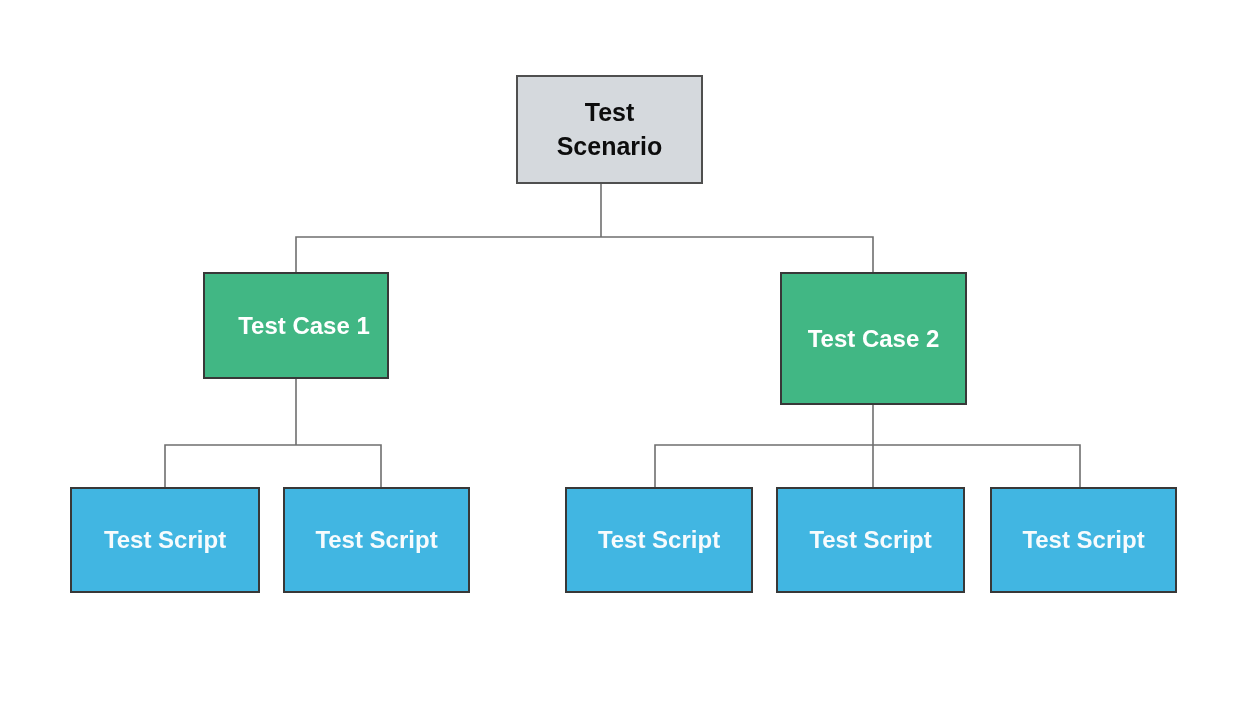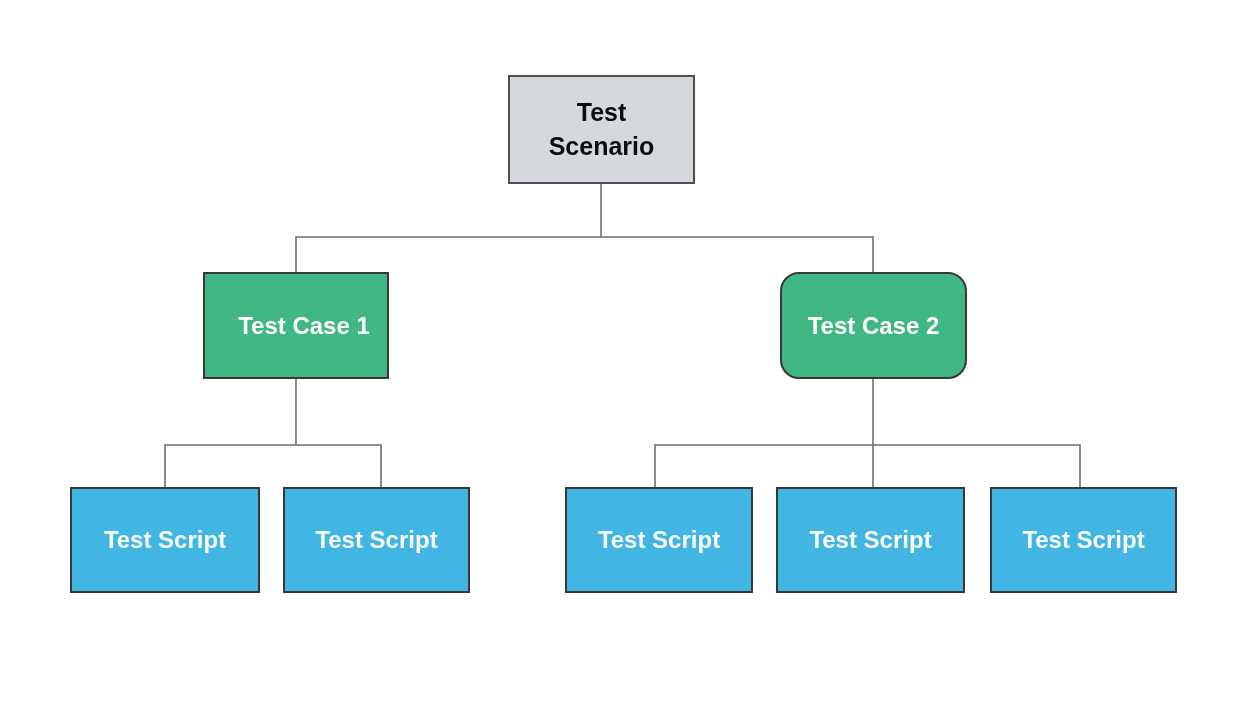--- a/index.html
+++ b/index.html
@@ -40,21 +40,21 @@
     font-size: 25px;
     border-color: #4f4f4f;
   }
   .node-scenario .label { max-width: 130px; line-height: 1.35; }
   .node-case {
     background: #41b784;
     color: #ffffff;
     font-size: 24px;
   }
   .node-case1 { left: 203px; top: 272px; width: 186px; height: 107px; }
-  .node-case2 { left: 780px; top: 272px; width: 187px; height: 107px; border-radius: 19px; }
+  .node-case2 { left: 780px; top: 272px; width: 187px; height: 133px; }
   .node-script {
     background: #41b6e2;
     color: #f7fbfd;
     font-size: 24px;
     top: 487px;
     height: 106px;
   }
   .node-script1 { left: 70px;  width: 190px; }
   .node-script2 { left: 283px; width: 187px; }
   .node-script3 { left: 565px; width: 188px; }
@@ -72,21 +72,21 @@
     <path d="M601,184 V237" stroke-width="1.6" stroke="#6f6f6f"></path>
     <path d="M296,272 V237 H873 V272" stroke-width="1.6" stroke="#6f6f6f"></path>
 
     <path d="M296,379 V445" stroke-width="1.6" stroke="#6f6f6f"></path>
     <path d="M165,487 V445 H381 V487" stroke-width="1.6" stroke="#6f6f6f"></path>
 
     <path d="M873,379 V487" stroke-width="1.6" stroke="#6f6f6f"></path>
     <path d="M655,487 V445 H1080 V487" stroke-width="1.6" stroke="#6f6f6f"></path>
   </svg>
 
-  <div class="node node-scenario" style="background-color: rgb(213, 217, 221); color: rgb(13, 13, 13);">
+  <div class="node node-scenario" style="background-color: rgb(213, 217, 221); color: rgb(13, 13, 13); margin-left: 8px;">
     <span class="label">Test Scenario</span>
   </div>
 
   <div class="node node-case node-case1" style="background-color: rgb(65, 183, 132); color: rgb(255, 255, 255); padding-left: 16px;">
     <span class="label">Test Case 1</span>
   </div>
 
   <div class="node node-case node-case2" style="background-color: rgb(65, 183, 132); color: rgb(255, 255, 255);">
     <span class="label">Test Case 2</span>
   </div>

